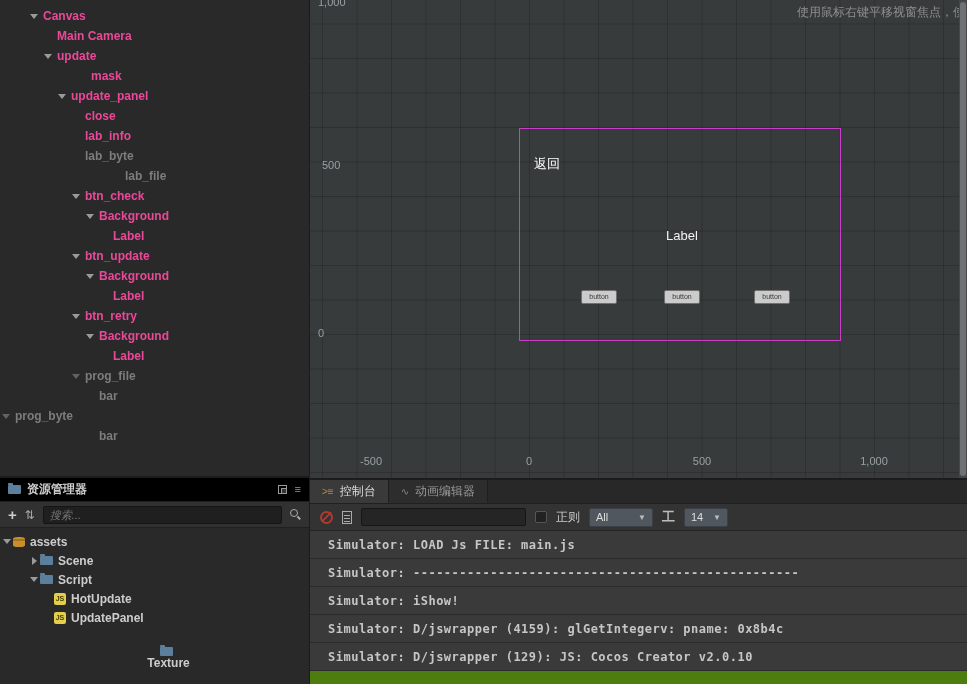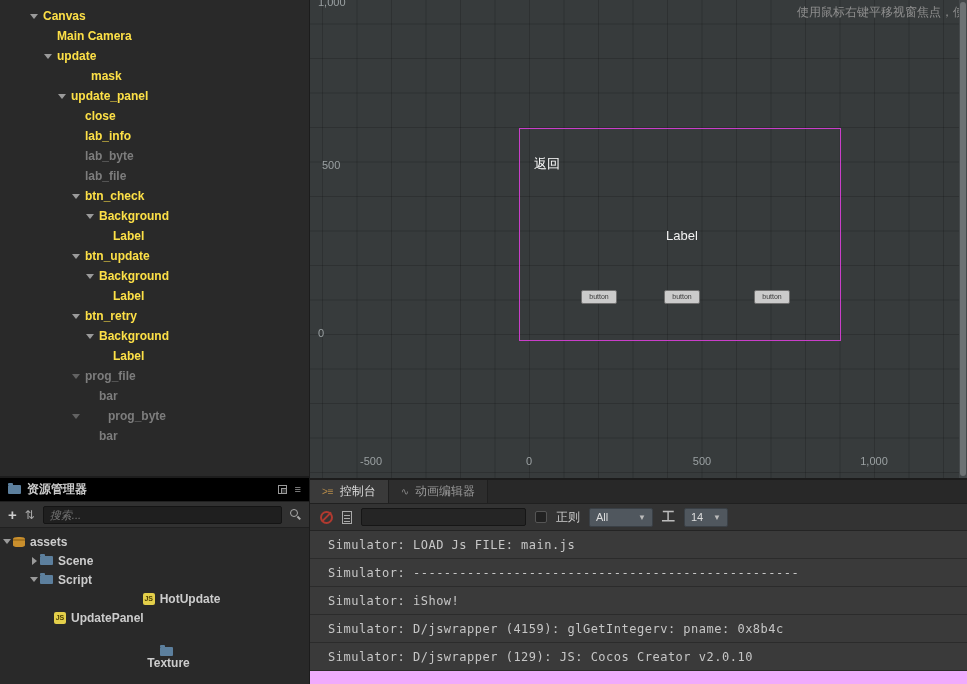--- a/index.html
+++ b/index.html
@@ -6,21 +6,21 @@
   html,body { width:967px; height:684px; overflow:hidden; background:#1e1e1e;
               font-family:"Liberation Sans", sans-serif; }
   .app { display:flex; width:967px; height:684px; }
 
   
   .left-col { width:310px; height:684px; display:flex; flex-direction:column;
               border-right:1px solid #1c1c1c; background:#292929; }
   .hierarchy-panel { height:478px; background:#292929; padding-top:6px; overflow:hidden;
                      border-bottom:2px solid #1c1c1c; }
   .tree-row { display:flex; align-items:center; height:20px; font-size:12px;
-              font-weight:bold; color:#fde047; white-space:nowrap; }
+              font-weight:bold; color:#ec4899; white-space:nowrap; }
   .tree-row.disabled { color:#7d7d7d; }
   .arrow { width:12px; height:20px; display:inline-flex; align-items:center;
            justify-content:center; flex:none; }
   .arrow.down::before { content:""; border-left:4px solid transparent;
            border-right:4px solid transparent; border-top:5px solid #9a9a9a; }
   .arrow.right::before { content:""; border-top:4px solid transparent;
            border-bottom:4px solid transparent; border-left:5px solid #9a9a9a; }
   .disabled .arrow.down::before { border-top-color:#626262; }
   .tree-row .lbl { margin-left:3px; }
 
@@ -113,21 +113,21 @@
       border-radius:2px; outline:none; color:#cccccc; font-size:11px; padding:0 5px; }
   .checkbox { width:12px; height:12px; background:#222222; border:1px solid #555555;
       border-radius:2px; flex:none; }
   .regex-lbl { color:#cccccc; font-size:12px; }
   .dropdown { height:19px; background:#50575e; border:1px solid #3a4046; border-radius:2px;
       display:flex; align-items:center; color:#dddddd; font-size:11px;
       padding:0 6px; gap:6px; }
   .dropdown .caret { font-size:8px; color:#bbbbbb; }
   .icon-fontsize { color:#bbbbbb; font-size:13px; font-weight:bold;
       font-family:"Liberation Serif", serif; }
-  .log-list { flex:1; background:#f0abfc; overflow:hidden; }
+  .log-list { flex:1; background:#4d7c0f; overflow:hidden;font-weight:bold; }
   .log-row { height:28px; display:flex; align-items:center; background:#3a3a3a;
       border-bottom:1px solid #2b2b2b; color:#c6c6c6; font-size:12px;
       font-family:"DejaVu Sans Mono", monospace; letter-spacing:0.5px;
       padding-left:18px; white-space:nowrap; }
 </style>
 </head>
 <body>
 
 <div class="app">
 
@@ -160,21 +160,21 @@
             <span class="lbl">close</span>
           </div>
           <div class="tree-row" style="padding-left: 70px;">
             <span class="arrow none"></span>
             <span class="lbl">lab_info</span>
           </div>
           <div class="tree-row disabled" style="padding-left: 70px;">
             <span class="arrow none"></span>
             <span class="lbl">lab_byte</span>
           </div>
-          <div class="tree-row disabled" style="padding-left: 70px; text-align: right;">
+          <div class="tree-row disabled" style="padding-left: 110px; text-align: right;">
             <span class="arrow none"></span>
             <span class="lbl">lab_file</span>
           </div>
           <div class="tree-row" style="padding-left: 70px;">
             <span class="arrow down"></span>
             <span class="lbl">btn_check</span>
           </div>
           <div class="tree-row" style="padding-left: 84px;">
             <span class="arrow down"></span>
             <span class="lbl">Background</span>
@@ -208,21 +208,21 @@
             <span class="lbl">Label</span>
           </div>
           <div class="tree-row disabled" style="padding-left: 70px;">
             <span class="arrow down"></span>
             <span class="lbl">prog_file</span>
           </div>
           <div class="tree-row disabled" style="padding-left: 84px;">
             <span class="arrow none"></span>
             <span class="lbl">bar</span>
           </div>
-          <div class="tree-row disabled" style="padding-left: 70px; gap: 23px;">
+          <div class="tree-row disabled" style="">
             <span class="arrow down"></span>
             <span class="lbl">prog_byte</span>
           </div>
           <div class="tree-row disabled" style="padding-left: 84px;">
             <span class="arrow none"></span>
             <span class="lbl">bar</span>
           </div>
         </div>
     </div>
 
@@ -249,21 +249,21 @@
           <div class="asset-row" style="padding-left: 28px;">
             <span class="arrow right"></span>
             <span class="icon-folder"></span>
             <span>Scene</span>
           </div>
           <div class="asset-row" style="padding-left: 28px;">
             <span class="arrow down"></span>
             <span class="icon-folder"></span>
             <span>Script</span>
           </div>
-          <div class="asset-row" style="padding-left: 42px; justify-content: center;">
+          <div class="asset-row" style="padding-left: 42px;">
             <span class="arrow none"></span>
             <span class="icon-js">JS</span>
             <span>HotUpdate</span>
           </div>
           <div class="asset-row" style="padding-left: 42px;">
             <span class="arrow none"></span>
             <span class="icon-js">JS</span>
             <span>UpdatePanel</span>
           </div>
           <div class="asset-row" style="padding-left: 28px; flex-direction: column;">

